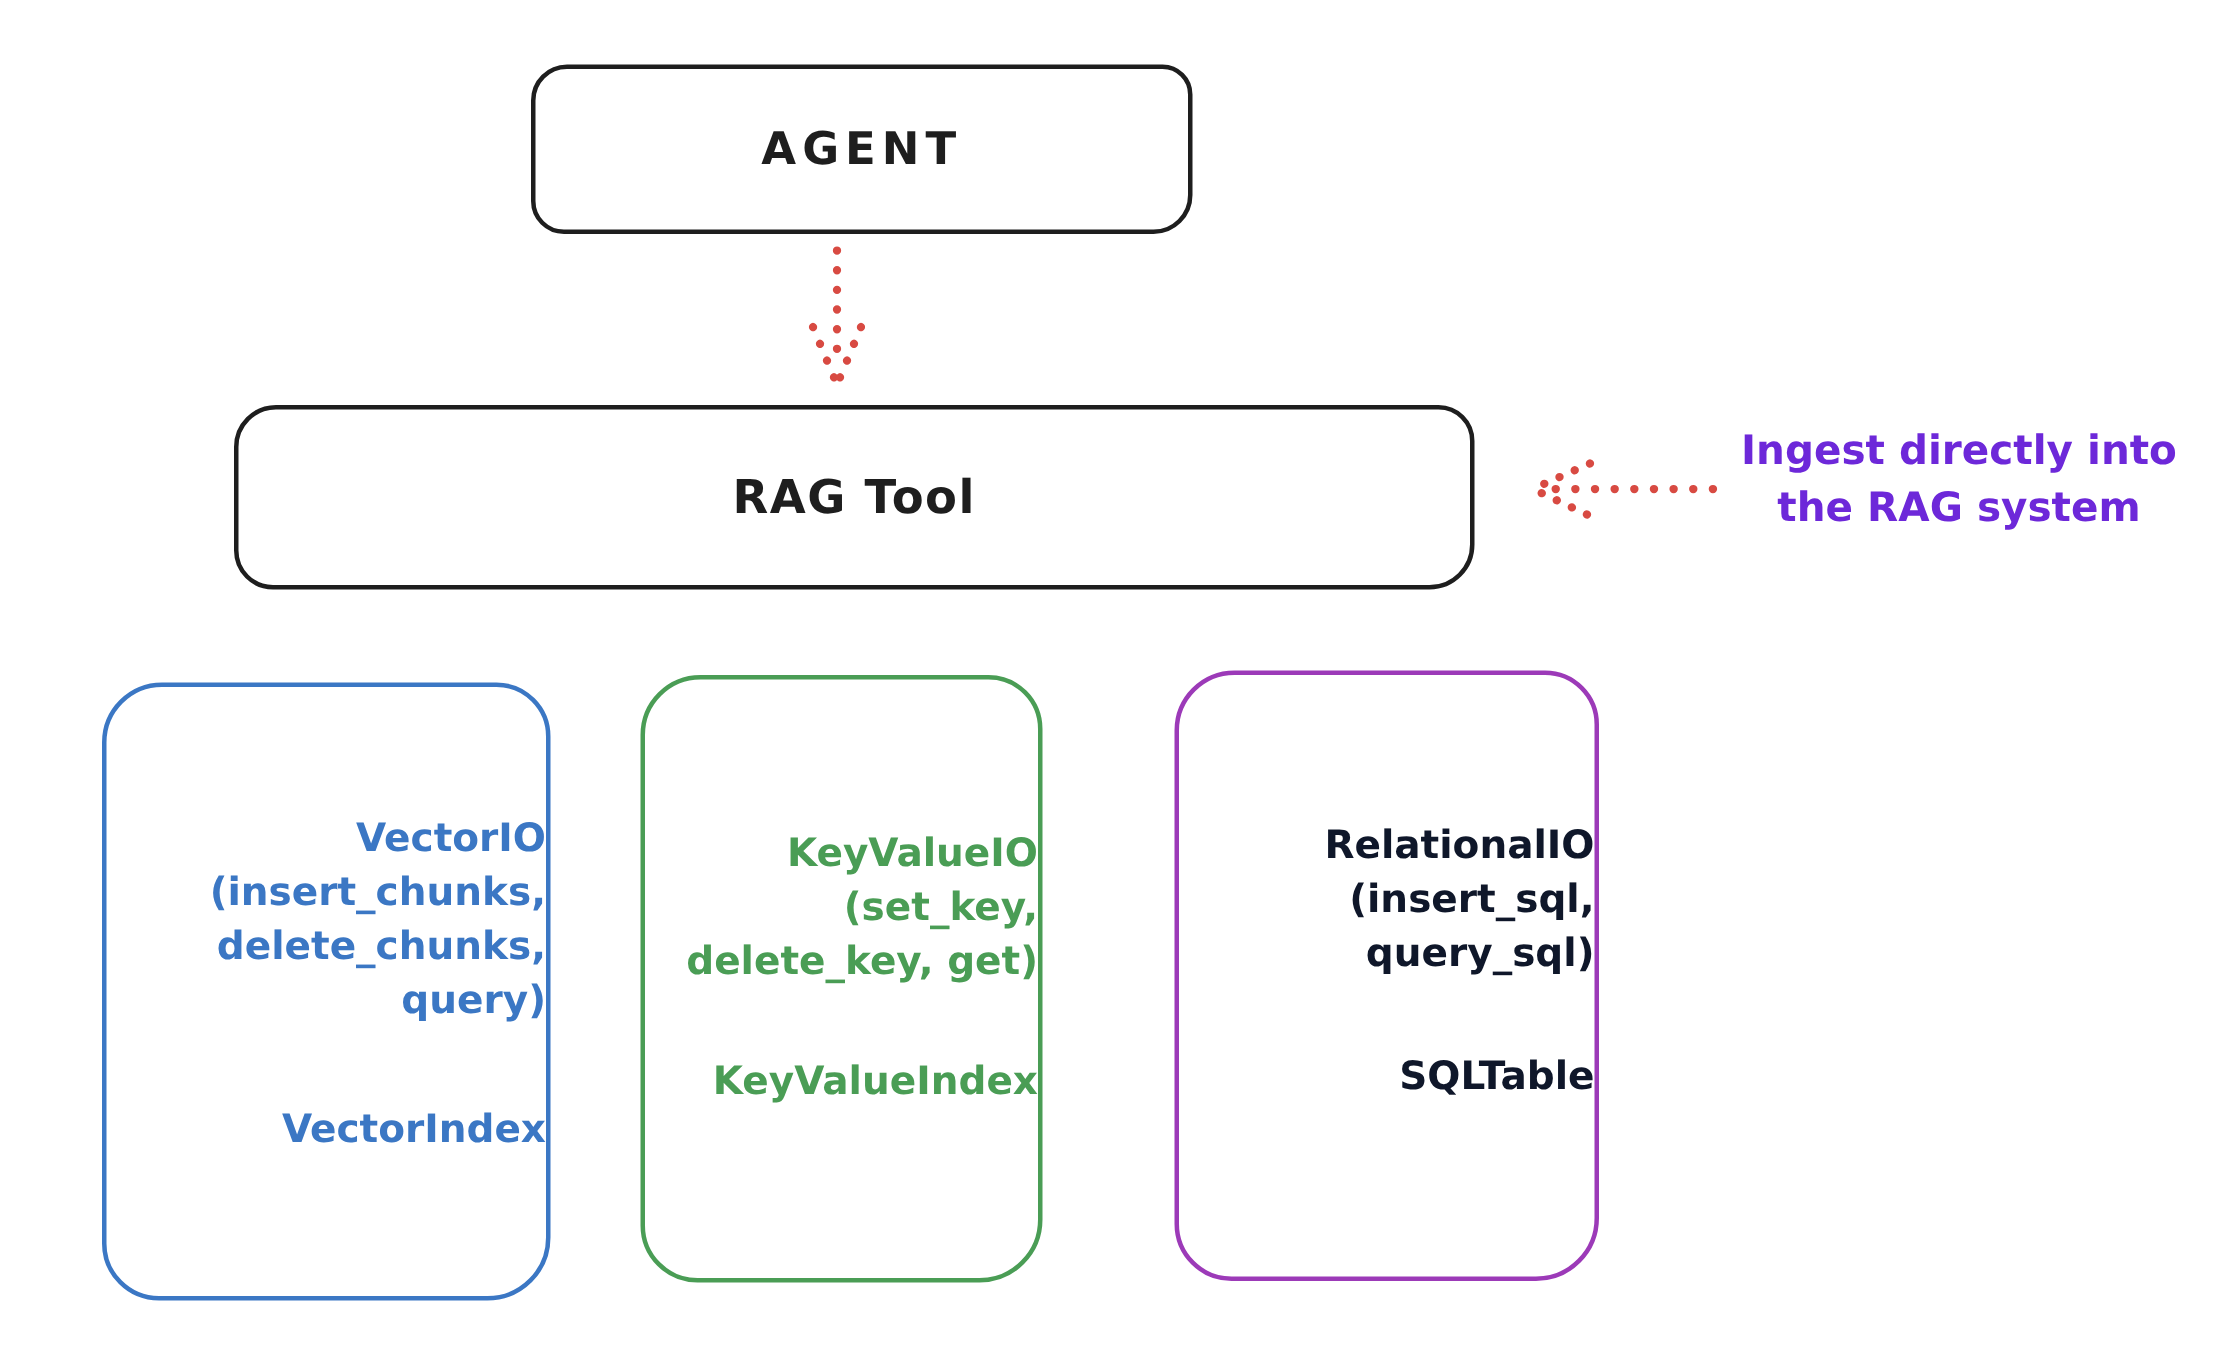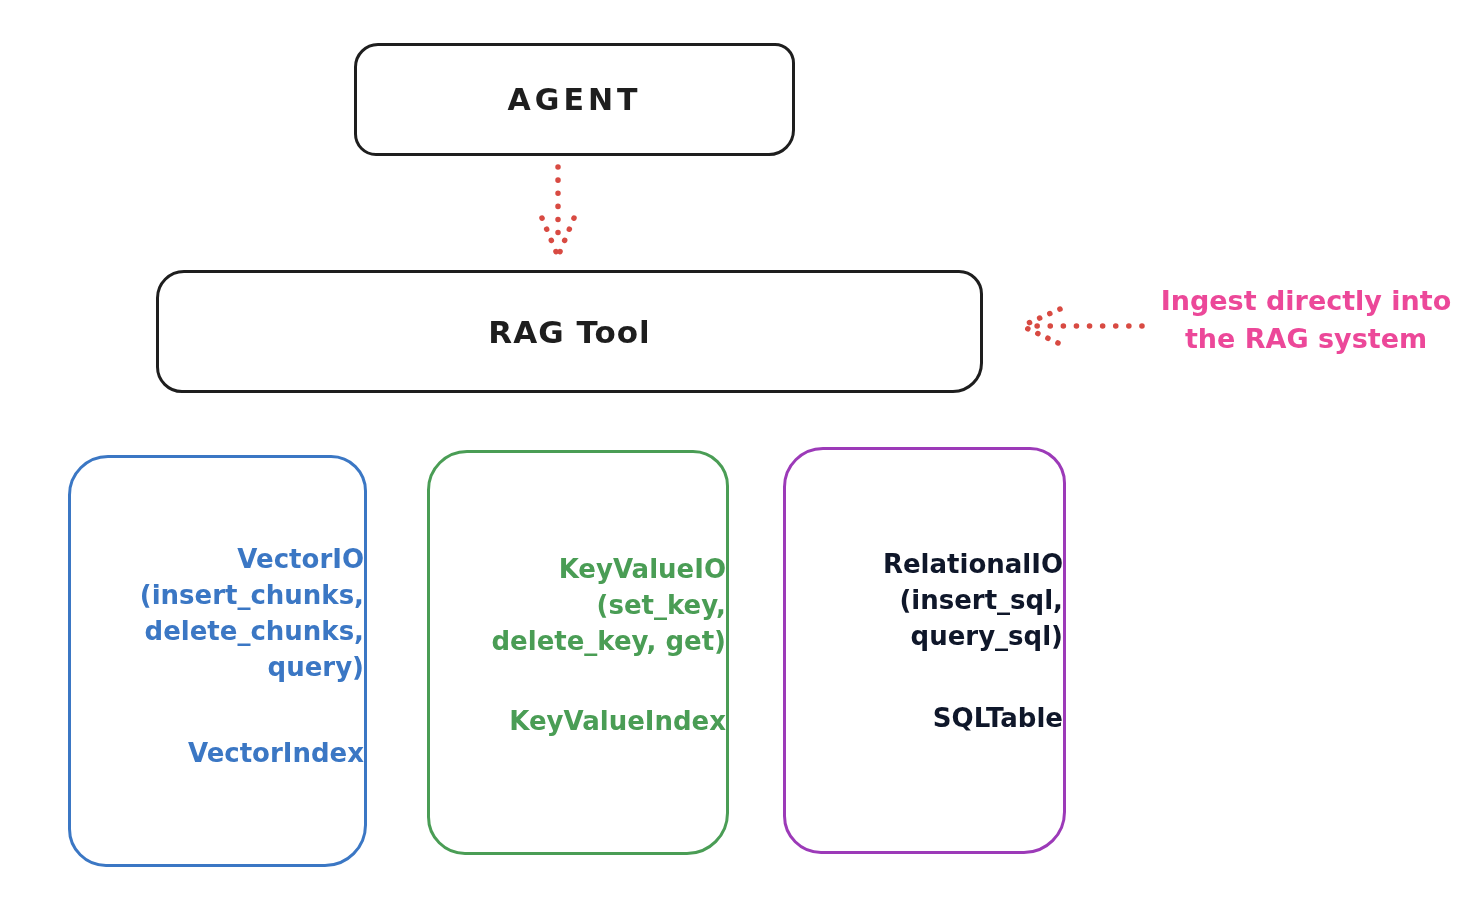--- a/index.html
+++ b/index.html
@@ -48,21 +48,21 @@
     border-width: 3.5px;
     border-style: solid;
     border-radius: 40px 36px 42px 38px;
     background: #ffffff;
     text-align: right;
     font-size: 26px;
     font-weight: 600;
     line-height: 36px;
   }
   .io-box-vector     { left: 68px;  top: 455px; width: 299px; height: 412px; padding-top: 83px; }
-  .io-box-keyvalue   { left: 427px; top: 450px; width: 302px; height: 405px; padding-top: 98px; }
+  .io-box-keyvalue   { left: 427px; top: 450px; width: 268px; height: 405px; padding-top: 98px; }
   .io-box-relational { left: 783px; top: 447px; width: 283px; height: 407px; padding-top: 96px; }
   .io-box-vector     .io-secondary { margin-top: 50px; }
   .io-box-keyvalue   .io-secondary { margin-top: 44px; }
   .io-box-relational .io-secondary { margin-top: 46px; }
   
   .annotation {
     position: absolute;
     left: 1136px; top: 282px;
     width: 340px;
     text-align: center;
@@ -95,21 +95,21 @@
   <div class="node node-rag-tool">
     <span>RAG Tool</span>
   </div>
 
   <svg class="arrow arrow-left" width="140" height="52" viewBox="0 0 140 52" aria-hidden="true">
     <line x1="130" y1="26" x2="16" y2="26" fill="none" stroke-width="5.5" stroke-linecap="round" stroke-dasharray="0.1 13" stroke="#d84a42"></line>
     <line x1="48" y1="9" x2="12" y2="25" fill="none" stroke-width="5.5" stroke-linecap="round" stroke-dasharray="0.1 11" stroke="#d84a42"></line>
     <line x1="46" y1="43" x2="12" y2="27" fill="none" stroke-width="5.5" stroke-linecap="round" stroke-dasharray="0.1 11" stroke="#d84a42"></line>
   </svg>
 
-  <div class="annotation" style="color: #ec4899;">
+  <div class="annotation" style="color: #6d28d9;">
     <div>Ingest directly into</div>
     <div>the RAG system</div>
   </div>
 
   <div class="io-box io-box-vector" style="border-color: rgb(59, 119, 196); color: rgb(59, 119, 196);">
     <div>VectorIO</div>
     <div>(insert_chunks,</div>
     <div>delete_chunks,</div>
     <div>query)</div>
     <div class="io-secondary">VectorIndex</div>

